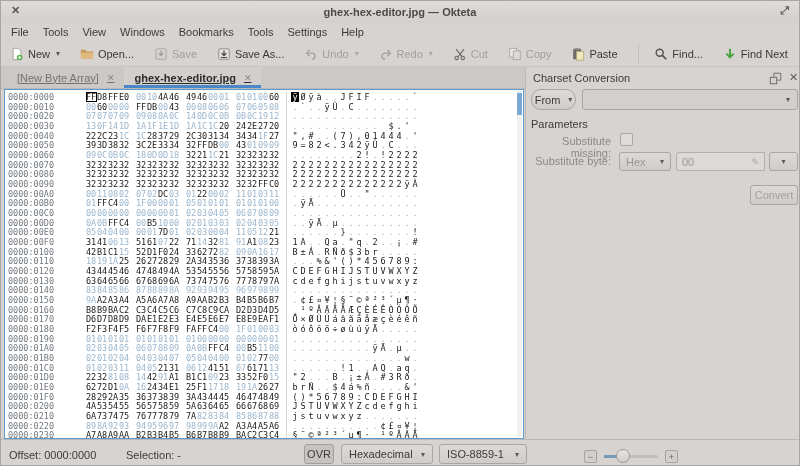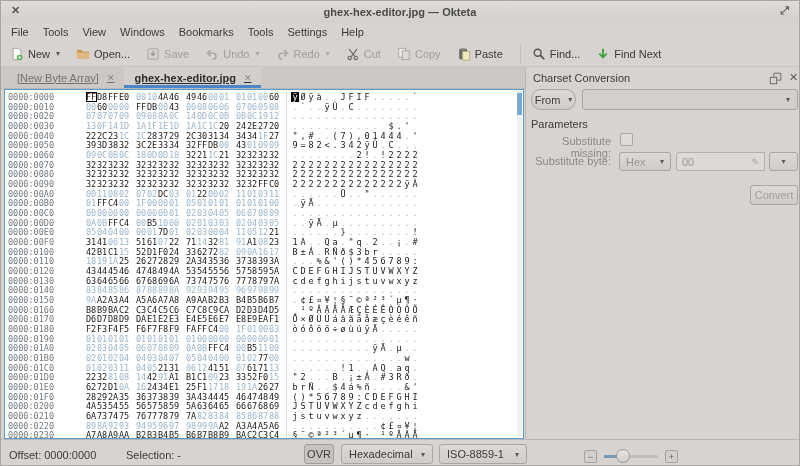--- a/index.html
+++ b/index.html
@@ -9,21 +9,21 @@
   
   .titlebar { position:absolute; top:0; left:0; right:0; height:22px; background:linear-gradient(#dedbd8,#d2cfcc); display:flex; align-items:center; justify-content:center; font-weight:bold; color:#4a4a4a; }
   .tb-close { position:absolute; left:10px; top:3px; font-size:11px; color:#5a5a5a; cursor:default; }
   .tb-restore { position:absolute; right:10px; top:3px; font-size:11px; color:#5a5a5a; }
 
   
   .menubar { position:absolute; top:22px; left:0; right:0; height:18px; display:flex; align-items:center; padding-left:3px; }
   .mi { padding:2px 7px; color:#3c3c3c; border-radius:2px; }
 
   
-  .toolbar { position:absolute; top:40px; left:0; right:0; height:26px; display:flex; align-items:center; padding-left:4px; border-bottom:1px solid #c6c3c0; }
+  .toolbar { position:absolute; top:40px; left:0; right:0; height:26px; display:flex; align-items:center; padding-left:4px; border-bottom:1px solid #c6c3c0;justify-content:space-between; }
   .tbtn { display:flex; align-items:center; gap:4px; padding:3px 5px; margin-right:6px; border-radius:3px; white-space:nowrap; }
   .tbtn .lbl { color:#3a3a3a; }
   .tbtn.disabled .lbl { color:#a19e9b; }
   .tbtn .caret { font-size:8px; color:#5a5a5a; margin-left:2px; }
   .tbtn.disabled .caret { color:#aaa7a4; }
   .tsep { width:1px; height:20px; background:#c2bfbc; margin:0 6px; }
 
   
   .tabbar { position:absolute; top:66px; left:0; width:524px; height:22px; background:#cbc8c5; display:flex; align-items:stretch; padding-left:6px; border-bottom:1px solid #bab7b4; }
   .tab { display:flex; align-items:center; gap:8px; padding:0 10px; position:relative; color:#76736f;text-decoration:underline; }
@@ -129,20 +129,29 @@
       </div>
       <div class="tbtn disabled">
         <span class="ticon">
           <svg width="14" height="14" viewBox="0 0 16 16">
             <rect x="2" y="2" width="12" height="12" rx="1.5" fill="#d3d0cd" stroke="#aaa7a4"></rect>
             <path d="M8 4.5v5M5.6 7.3L8 9.7l2.4-2.4" stroke="#9a9794" fill="none" stroke-width="1.4"></path>
           </svg>
         </span>
         <span class="lbl">Save</span>
       </div>
+      <div class="tbtn">
+        <span class="ticon">
+          <svg width="14" height="14" viewBox="0 0 16 16">
+            <rect x="2" y="2" width="12" height="12" rx="1.5" fill="#e2dfdc" stroke="#8d8a87"></rect>
+            <path d="M8 4v5.5M5.4 7.2L8 9.8l2.6-2.6M4.5 12h7" stroke="#4a4a4a" fill="none" stroke-width="1.4"></path>
+          </svg>
+        </span>
+        <span class="lbl">Save As...</span>
+      </div>
       <div class="tbtn disabled">
         <span class="ticon">
           <svg width="14" height="14" viewBox="0 0 16 16">
             <path d="M3.5 7h5.5c2.2 0 3.5 1.5 3.5 3.5S11.2 14 9 14" fill="none" stroke="#a6a3a0" stroke-width="1.6"></path>
             <path d="M6.5 3.5L3 7l3.5 3.5" fill="none" stroke="#a6a3a0" stroke-width="1.6"></path>
           </svg>
         </span>
         <span class="lbl">Undo</span>
         <span class="caret">▾</span>
       </div>

